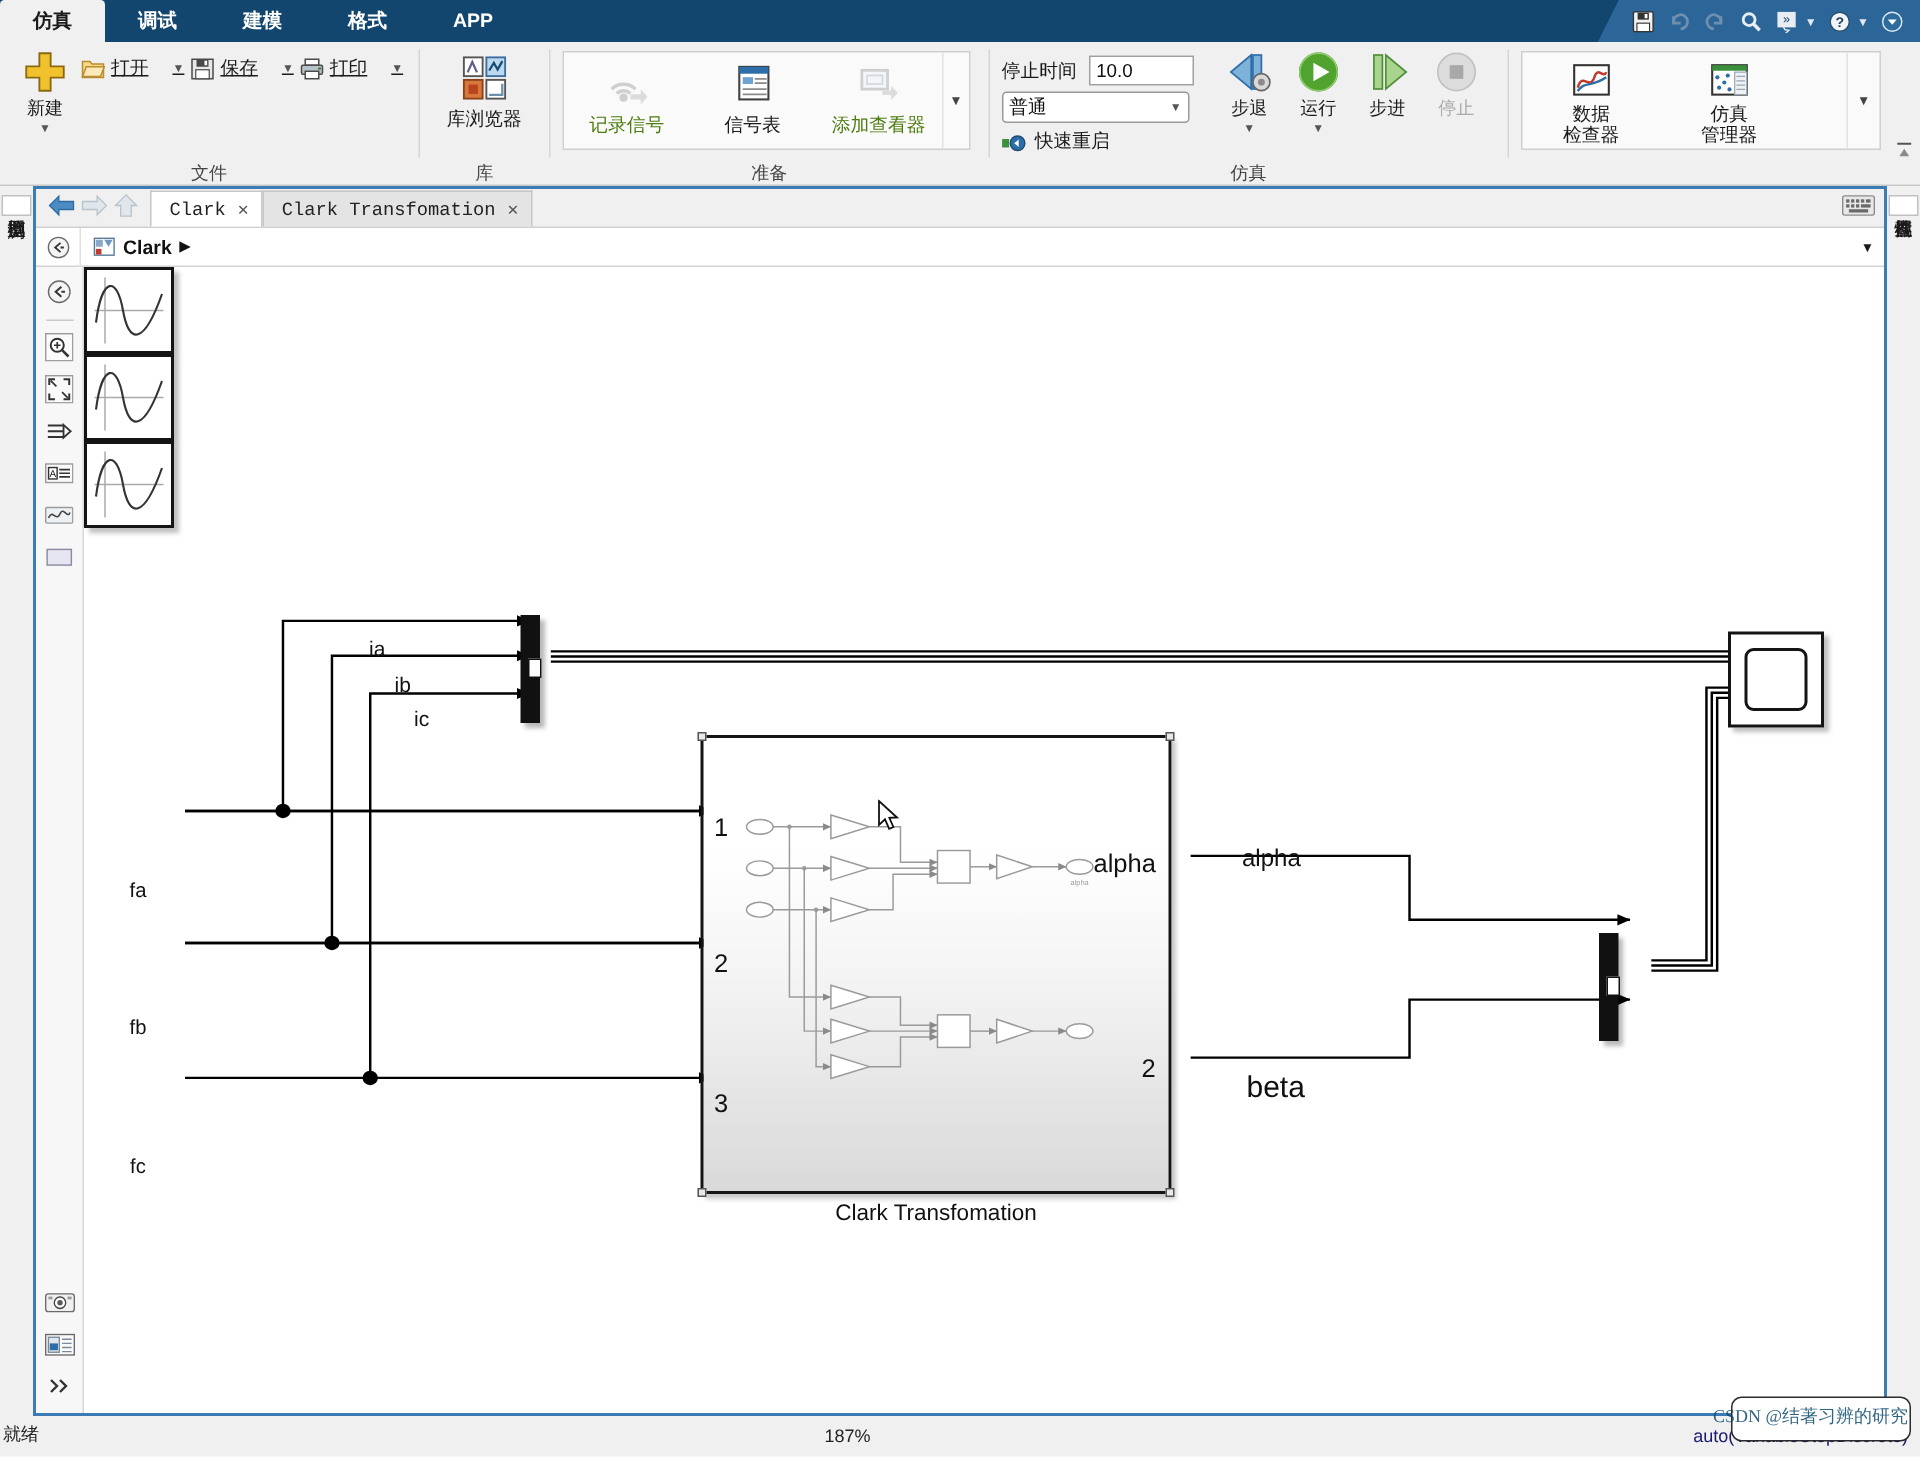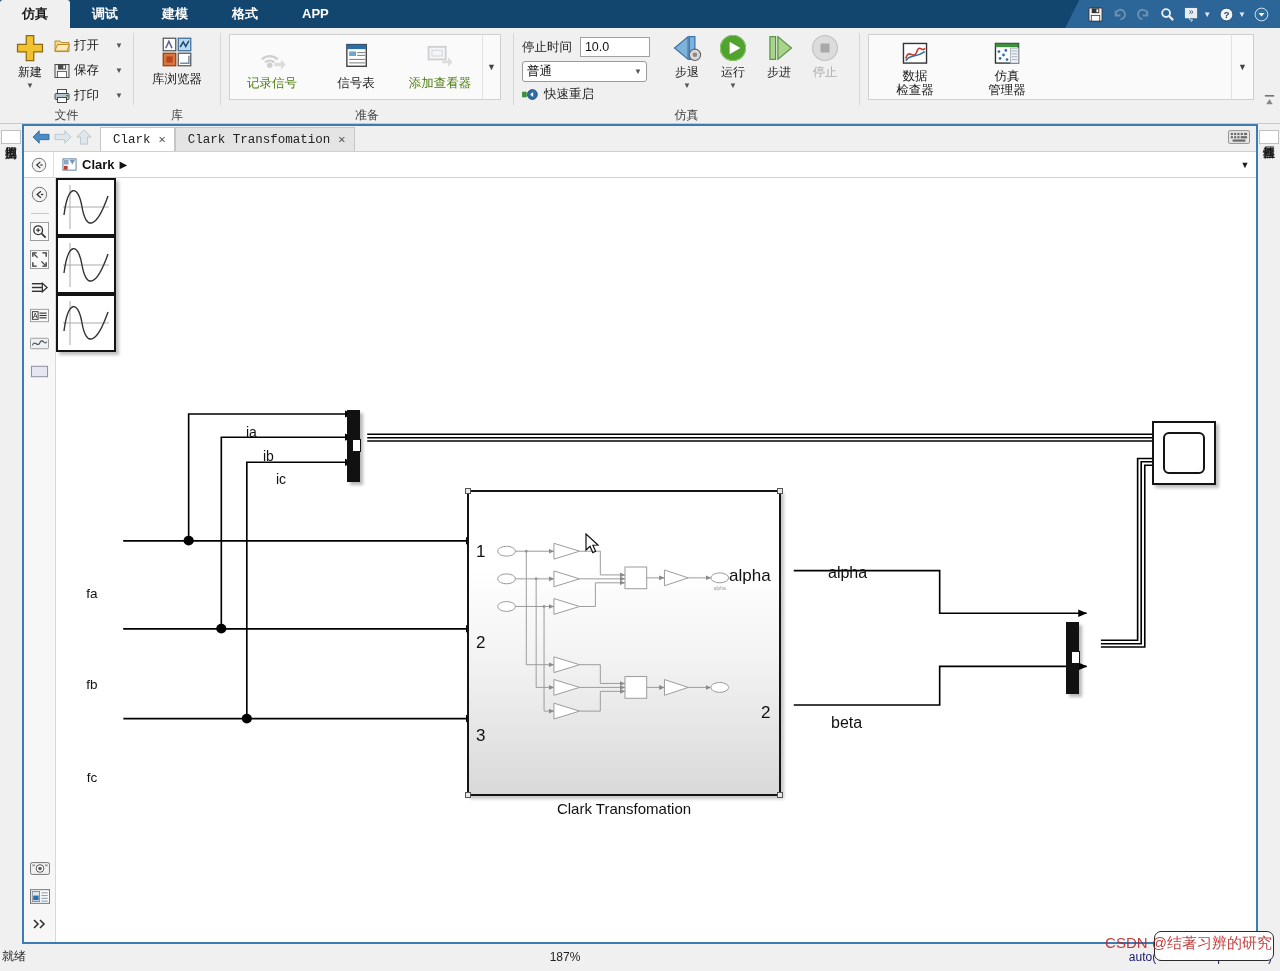--- a/index.html
+++ b/index.html
@@ -71,21 +71,21 @@
   
   .bigbtn {
     width: 44px;
     display:flex; flex-direction:column; align-items:center;
     padding-top:2px; cursor:default;
   }
   .bigbtn .lbl { font-size:12px; margin-top:1px; }
   .bigbtn .caret { font-size:8px; color:#555; line-height:8px; margin-top:1px;}
 
   
-  .smallcol { display:flex; flex-direction:column; justify-content:space-between; padding-top:2px;}
+  .smallcol { display:flex; justify-content:space-between; padding-top:2px;text-decoration:underline;}
   .smallrow {
     height:25px; display:flex; align-items:center; gap:4px; cursor:default; padding:0 2px;
   }
   .smallrow .lbl { font-size:12.5px; }
   .smallrow .caret { font-size:8px; color:#555; margin-left:12px; }
 
   .panelbox {
     border:1px solid #cfcfcf; background:#fafafa;
     height:66px; display:flex; align-items:stretch;
   }
@@ -110,21 +110,21 @@
   .txtinput {
     width:70px; height:20px; border:1px solid #a0a0a0; background:#fff;
     font-size:12.5px; padding:0 4px; line-height:18px; color:#111;
   }
   .selinput {
     width:125px; height:21px; border:1px solid #9a9a9a; border-radius:3px; background:#fff;
     font-size:12.5px; padding:0 4px; line-height:19px; display:flex; align-items:center;
     justify-content:space-between; color:#111;
   }
   .selinput .caret { font-size:8px; color:#555; }
-  .fastrestart { display:flex; align-items:center; gap:5px; font-size:12.5px; }
+  .fastrestart { display:flex; align-items:flex-end; gap:5px; font-size:12.5px; }
 
   
   #ribbon-collapse {
     position:absolute; right:4px; bottom:16px; width:14px; height:14px;
     display:flex; align-items:center; justify-content:center;
   }
 
   
   #main {
     height: 820px;
@@ -239,26 +239,26 @@
   }
   #sb-ready { padding-left:2px; width:180px; }
   #sb-zoom { flex:1; text-align:center; }
   #sb-solver { width:330px; text-align:right; padding-right:8px; color:#1a1a6e; }
 
   
   #watermark {
     position:absolute;
     right: 8px;
     bottom: 16px;
-    font-size: 15px;
-    color: #b91c1c;
+    font-size: 12px;
+    color: #0c4a6e;
     opacity: .85;
     pointer-events:none;
     white-space:nowrap;
-    font-family:Liberation Sans, sans-serif;
+    font-family:Liberation Serif, serif;
   }
 
   
   #solver-bubble {
     position:absolute;
     right: 6px;
     bottom: 8px;
     width: 120px; height: 30px;
     border: 1px solid #2b2b2b;
     border-radius: 7px;
@@ -900,21 +900,21 @@
 
         <div class="blklabel" style="left:411px; top:622px; width:314px; font-size:15px;">Clark Transfomation</div>
 
         <div class="portnum" style="left:420px; top:364px;">1</div>
         <div class="portnum" style="left:420px; top:455px;">2</div>
         <div class="portnum" style="left:420px; top:548px;">3</div>
         <div class="portnum" style="left:673px; top:388px; font-size:17px;">alpha</div>
         <div class="portnum" style="left:705px; top:525px;">2</div>
 
         <div class="sigtext" style="left:772px; top:386px; font-size:16px;">alpha</div>
-        <div class="sigtext" style="left:775px; top:536px; font-size:16px;">beta</div>
+        <div class="sigtext" style="left:775px; top:536px; font-size:20px;">beta</div>
 
         <div style="position:absolute; left:529px; top:355px;">
           <svg width="16" height="22" viewBox="0 0 16 22">
               <path d="M1 1 L1 17 L5 13.2 L7.8 19.6 L10.6 18.3 L7.9 12.2 L13 12 Z" fill="#ffffff" stroke="#111" stroke-width="1.2"></path>
             </svg>
         </div>
       </div>
     </div>
   </div>
 

